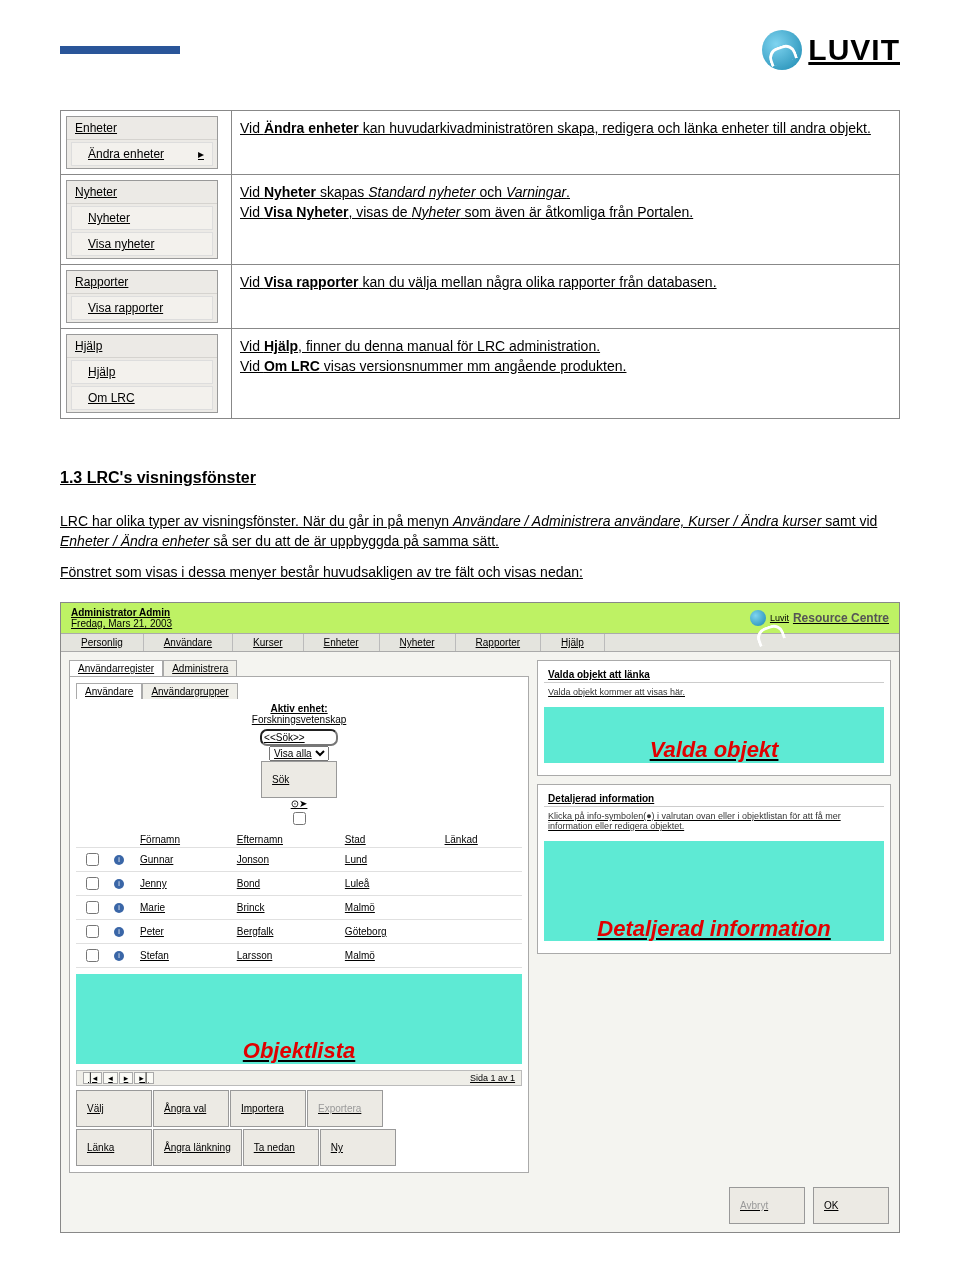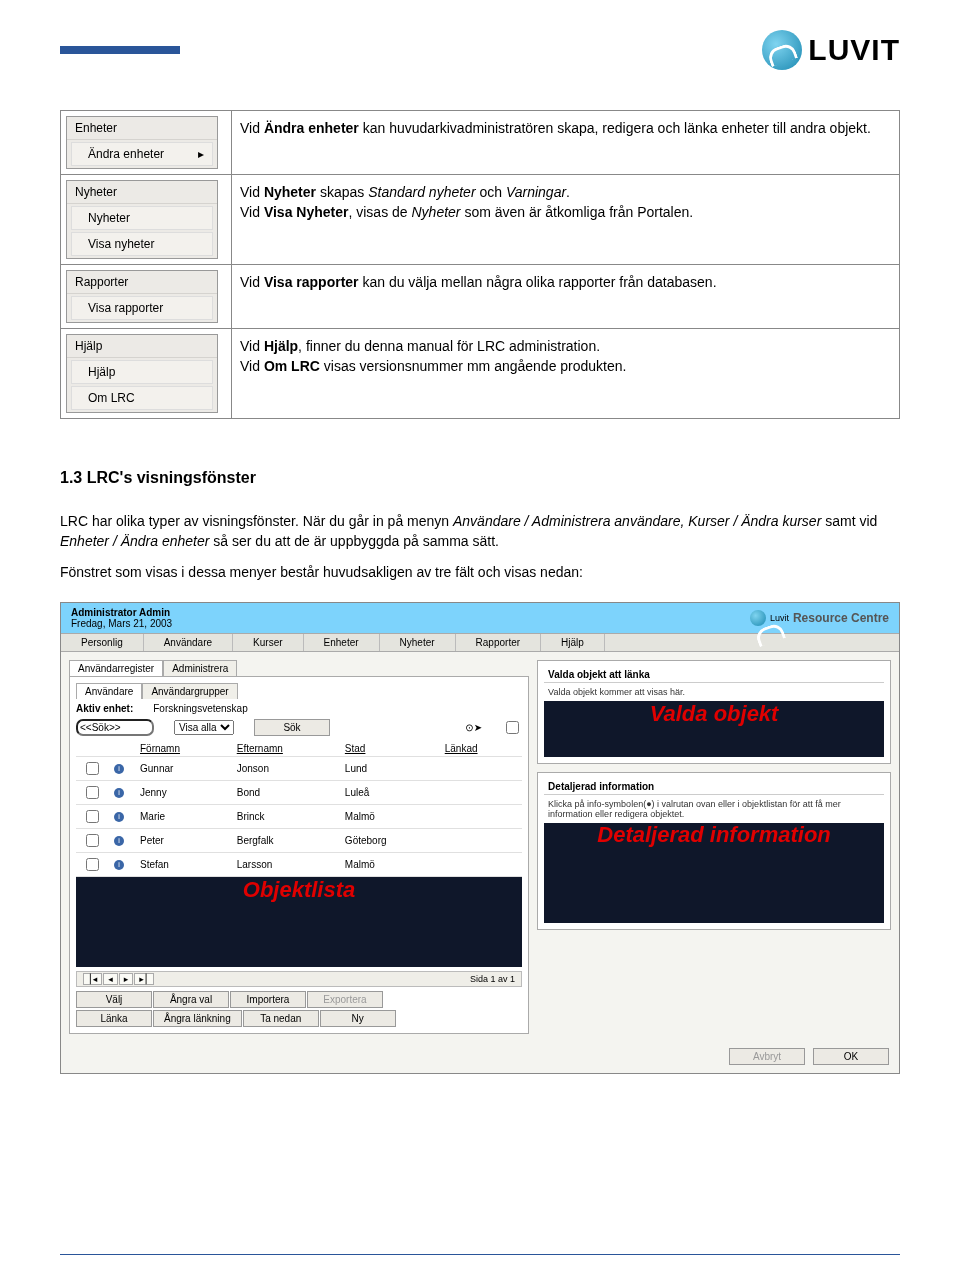--- a/index.html
+++ b/index.html
@@ -7,20 +7,21 @@
     padding: 0;
     font-family: Arial, Helvetica, sans-serif;
     font-size: 14px;
     color: #000;
     background: #fff;
     width: 960px;
   }
   .page {
     padding: 30px 60px 20px 60px;
     box-sizing: border-box;
+    text-decoration: underline;
   }
   .top-bar {
     display: flex;
     justify-content: space-between;
     align-items: center;
     margin-bottom: 40px;
   }
   .blue-line {
     width: 120px;
     height: 8px;
@@ -106,21 +107,21 @@
   .app-screenshot {
     border: 1px solid #888;
     background: #f4f4f0;
     margin-top: 20px;
     font-size: 10px;
   }
   .app-titlebar {
     display:flex;
     justify-content: space-between;
     padding: 4px 10px;
-    background: #7dd3fc;
+    background: #bef264;
     border-bottom:1px solid #aaa;
   }
   .rc-logo { font-size:12px; color:#555; font-weight:bold;}
   .app-tabs {
     display:flex;
     background:#e4e4de;
     border-bottom:1px solid #aaa;
   }
   .app-tab {
     padding:3px 20px;
@@ -142,44 +143,45 @@
     background:#f0efe9;
     font-size:10px;
   }
   .sub-tab.active { background:#fff;}
   .pane-box {
     border:1px solid #aaa;
     background:#fff;
     padding:6px;
   }
   .search-row {
-    display:flex; gap:20px; align-items:center; margin:4px 0;
-    font-size:10px;
+    display:flex; gap:0; align-items:center; margin:4px 0;
+    font-size:10px;
+    flex-direction:column;
   }
   .search-row input,.search-row select { font-size:10px; }
   table.data {
     width:100%;
     border-collapse:collapse;
     font-size:10px;
     margin-top:4px;
   }
   table.data th, table.data td {
     text-align:left;
     padding:2px 6px;
     border-bottom:1px solid #e0e0e0;
   }
   table.data th { font-weight:normal; text-decoration:underline;}
   .check-col{width:14px;}
   .info-col{width:14px;}
   .info-dot{display:inline-block;width:10px;height:10px;border-radius:50%;background:#3a66a7;color:#fff;font-size:7px;text-align:center;line-height:10px;}
   .gray-fill{
-    background:#0f172a;
+    background:#5eead4;
     height:90px;
-    margin:0 0;
-    display:flex;align-items:flex-start;justify-content:center;
+    margin:6px 0;
+    display:flex;align-items:flex-end;justify-content:center;
   }
   .red-label{
     color:#e00000;
     font-weight:bold;
     font-style:italic;
     font-size:22px;
     text-align:center;
   }
   .board-header{
     font-weight:bold;
@@ -189,24 +191,24 @@
   }
   .board-text{
     font-size:9px;
     padding:4px;
     color:#333;
   }
   .btn-row{display:flex;gap:1px;margin-top:4px;flex-wrap:wrap;}
   .btn{
     border:1px solid #999;
     background:#eceae4;
-    padding:2px 10px;
+    padding:12px 10px;
     font-size:10px;
     min-width:54px;
-    text-align:center;
+    text-align:left;
   }
   .btn.disabled{color:#999;}
   .pager-row{display:flex;justify-content:space-between;align-items:center;border:1px solid #bbb;padding:2px 6px;background:#efeee8;font-size:9px;margin-top:4px;}
   .pager-btns span{border:1px solid #aaa;padding:0 4px;margin-right:1px;background:#fafaf5;}
   .right-btn-row{display:flex;justify-content:flex-end;gap:8px;padding:6px 10px 8px;}
 
   
   .footer {
     position: relative;
     margin-top: 160px;

